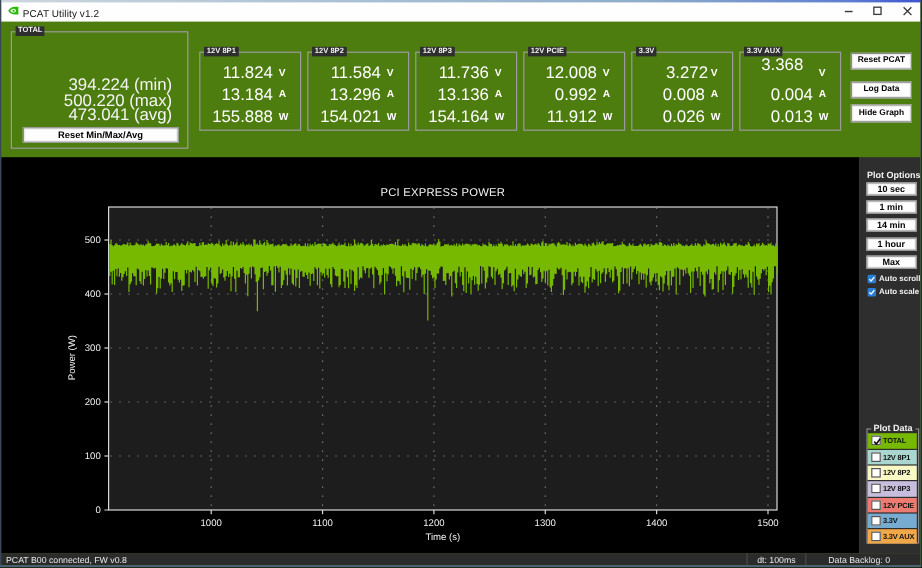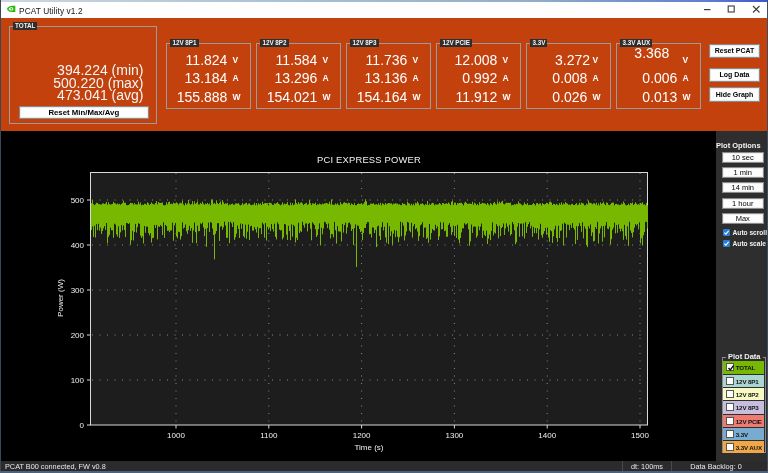--- a/index.html
+++ b/index.html
@@ -1,34 +1,34 @@
 <!DOCTYPE html>
 <html><head><meta charset="utf-8">
 <style>
   html,body { margin:0; padding:0; background:#000; }
   * { box-sizing:border-box; }
   #win { position:relative; width:768px; height:473px; overflow:hidden;
-         font-family:"Liberation Sans", sans-serif; background:#c2410c; }
+         font-family:"Liberation Sans", sans-serif; background:#4d7c0f; }
   #topborder { position:absolute; left:0; top:0; width:768px; height:1.5px;
     background:linear-gradient(90deg,#cdd6dd 0%,#a7bfd4 40%,#8fadc9 70%,#5e7ed0 92%,#3c55cf 100%); z-index:60; }
   #leftborder { position:absolute; left:0; top:0; width:1px; height:473px; background:#3a4856; z-index:60; }
   #rightborder { position:absolute; right:0; top:0; width:1px; height:473px; background:#3e4e5e; z-index:60; }
   #botborder { position:absolute; left:0; bottom:0; width:768px; height:2px; background:#4a627e; z-index:60; }
   #titlebar { position:absolute; left:1px; top:1px; width:766px; height:16.5px; background:#fefefe; }
   #title { position:absolute; left:18px; top:4.5px; font-size:8.3px; font-weight:400; color:#151515; letter-spacing:0.1px; }
   .gbox { position:absolute; border:1px solid #9b9b9b; }
   .glabel { position:absolute; top:-4.5px; left:3px; background:#2e2e2e; padding:0 2px;
              font-size:6.3px; color:#f2f2f2; white-space:nowrap; line-height:8px; font-weight:600; letter-spacing:0;}
   .val { position:absolute; text-align:right; font-size:14px; color:#fff; line-height:14px; }
   .unit { position:absolute; font-size:8.5px; color:#fff; font-weight:600; }
   .wbtn { position:absolute; background:#fdfdfd; border:1px solid #8a8a8a;
            color:#000; text-align:center; box-shadow:0 0 0 1px #e8e8e8 inset; }
   .sbtn { position:absolute; left:722px; width:41.5px; height:11px; background:#fdfdfd;
            border:1px solid #8a8a8a; box-shadow:0 0 0 1px #ededed inset; color:#000; font-size:7.5px;
-           text-align:center; line-height:9.5px; font-weight:400; }
+           text-align:center; line-height:9.5px; font-weight:700; }
   .cb { position:absolute; left:723px; width:7px; height:7px; background:#2b7cd3; border-radius:1px; }
   .cb svg { display:block; }
   .cbl { position:absolute; left:732.6px; font-size:6.6px; color:#f2f2f2; font-weight:600; white-space:nowrap; }
   .lrow { position:absolute; left:723px; width:41px; height:12.4px; }
   .lchk { position:absolute; left:3.2px; top:2px; width:8px; height:8px; background:#fff;
            border:1px solid #555; }
   .ltxt { position:absolute; left:12.8px; top:3px; font-size:6.2px; color:#111; font-weight:600; white-space:nowrap; letter-spacing:-0.15px; }
 </style></head>
 <body>
 <div id="win">
@@ -98,21 +98,21 @@
   <div class="unit" style="left:592.4px;top:54.8px;">V</div>
   <div class="val" style="left:526.4px;top:71.4px;width:61px;">0.008</div>
   <div class="unit" style="left:592.4px;top:73.4px;">A</div>
   <div class="val" style="left:526.4px;top:90.1px;width:61px;">0.026</div>
   <div class="unit" style="left:592.4px;top:92.1px;">W</div>
   <div class="gbox" style="left:616.4px;top:42.6px;width:84.6px;height:66.5px;">
     <span class="glabel">3.3V AUX</span>
   </div>
   <div class="val" style="left:616.4px;top:46px;width:53px;">3.368</div>
   <div class="unit" style="left:682.4px;top:54.8px;">V</div>
-  <div class="val" style="left:616.4px;top:71.4px;width:61px;">0.006</div>
+  <div class="val" style="left:616.4px;top:71.4px;width:61px;">0.004</div>
   <div class="unit" style="left:682.4px;top:73.4px;">A</div>
   <div class="val" style="left:616.4px;top:90.1px;width:61px;">0.013</div>
   <div class="unit" style="left:682.4px;top:92.1px;">W</div>
 
   <div class="wbtn" style="left:709.4px;top:43.6px;width:50.3px;height:14.4px;font-size:7px;line-height:12.8px;font-weight:600;">Reset PCAT</div>
   <div class="wbtn" style="left:709.4px;top:67.6px;width:50.3px;height:14.4px;font-size:7px;line-height:12.8px;font-weight:600;">Log Data</div>
   <div class="wbtn" style="left:709.4px;top:87.3px;width:50.3px;height:14.9px;font-size:7px;line-height:13.2px;font-weight:600;">Hide Graph</div>
 
   <div style="position:absolute;left:1px;top:131px;width:715px;height:329.5px;background:#000;"></div>
   <div style="position:absolute;left:0;top:154px;width:738px;text-align:center;font-size:9.4px;color:#f2f2f2;letter-spacing:0.2px;">PCI EXPRESS POWER</div>
@@ -157,21 +157,21 @@
       <text x="268.8" y="438.3" class="alab" text-anchor="middle">1100</text>
       <text x="361.6" y="438.3" class="alab" text-anchor="middle">1200</text>
       <text x="454.4" y="438.3" class="alab" text-anchor="middle">1300</text>
       <text x="547.2" y="438.3" class="alab" text-anchor="middle">1400</text>
       <text x="640" y="438.3" class="alab" text-anchor="middle">1500</text>
     <text x="59.5" y="301" class="alab" font-size="9.6" text-anchor="middle" transform="rotate(-90 59.5 298)">Power (W)</text>
     <text x="369" y="450" class="alab" font-size="9.3" text-anchor="middle">Time (s)</text>
   </svg>
 
   <div style="position:absolute;left:716px;top:131px;width:51px;height:329.5px;background:#2e2e2e;"></div>
-  <div style="position:absolute;left:716px;top:140.5px;width:51px;text-align:left;font-size:7.5px;color:#f2f2f2;font-weight:600;">Plot Options</div>
+  <div style="position:absolute;left:716px;top:140.5px;width:51px;text-align:right;font-size:7.5px;color:#f2f2f2;font-weight:600;">Plot Options</div>
   <div class="sbtn" style="top:151.8px;">10 sec</div>
 <div class="sbtn" style="top:167.10000000000002px;">1 min</div>
 <div class="sbtn" style="top:182.4px;">14 min</div>
 <div class="sbtn" style="top:197.70000000000002px;">1 hour</div>
 <div class="sbtn" style="top:213.0px;">Max</div>
 
   <div class="cb" style="top:229px;">
       <svg width="7" height="7" viewBox="0 0 7 7">
         <path d="M1.4 3.6 L2.9 5.1 L5.6 1.9" stroke="#fff" stroke-width="1.1" fill="none"></path>
       </svg>

